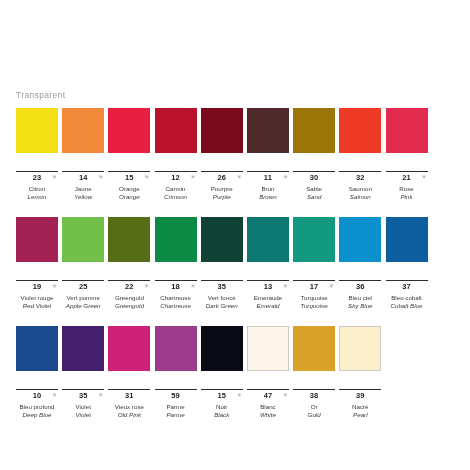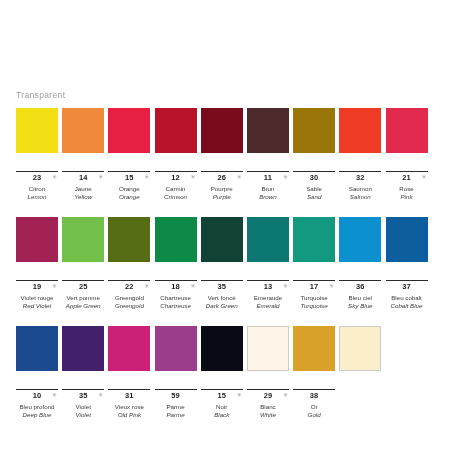--- a/index.html
+++ b/index.html
@@ -316,33 +316,38 @@
           <div class="swatch-meta">
             <span class="swatch-code">15</span>
             <span class="swatch-star">✳</span>
             <span class="swatch-name-fr">Noir</span>
             <span class="swatch-name-en">Black</span>
           </div>
         </div>
         <div class="swatch-cell">
           <div class="swatch-chip bordered" title="29 Blanc" style="background: rgb(253, 245, 232);"></div>
           <div class="swatch-meta">
-            <span class="swatch-code">29</span>
+            <span class="swatch-code">47</span>
             <span class="swatch-star">✳</span>
             <span class="swatch-name-fr">Blanc</span>
             <span class="swatch-name-en">White</span>
           </div>
         </div>
         <div class="swatch-cell">
           <div class="swatch-chip" title="38 Or" style="background: rgb(216, 161, 42);"></div>
           <div class="swatch-meta">
             <span class="swatch-code">38</span>
             <span class="swatch-name-fr">Or</span>
             <span class="swatch-name-en">Gold</span>
           </div>
         </div>
         <div class="swatch-cell">
           <div class="swatch-chip bordered" title="39 Nacré" style="background: rgb(251, 239, 203);"></div>
+          <div class="swatch-meta">
+            <span class="swatch-code">39</span>
+            <span class="swatch-name-fr">Nacré</span>
+            <span class="swatch-name-en">Pearl</span>
+          </div>
         </div>
       </div>
 
   </div>
 </div>
 
 </body></html>

